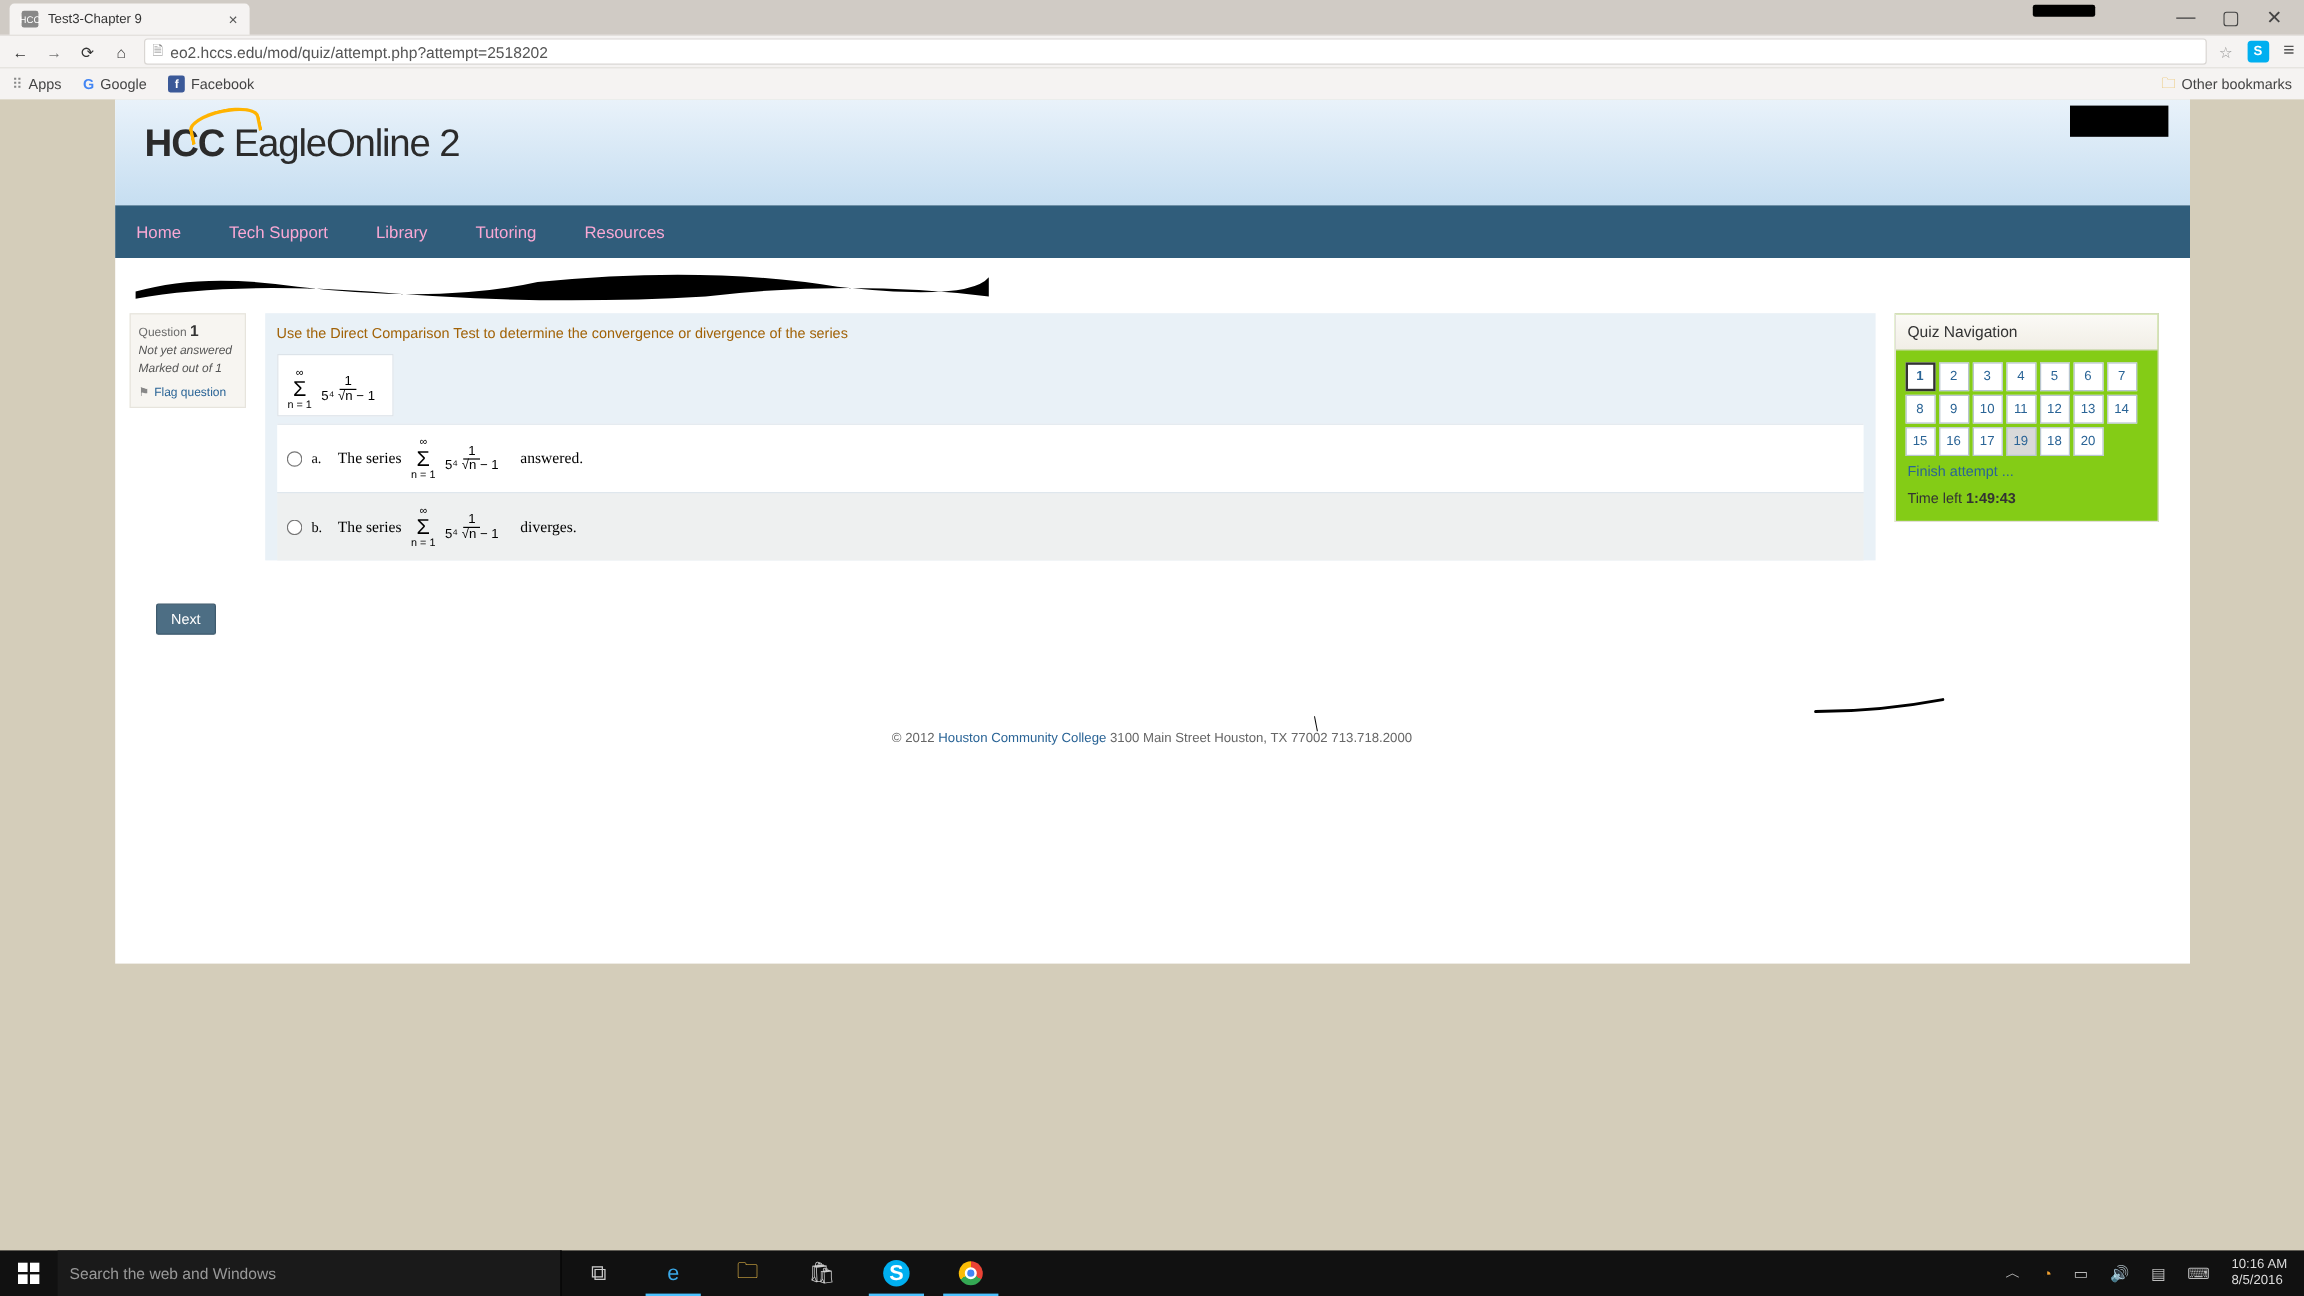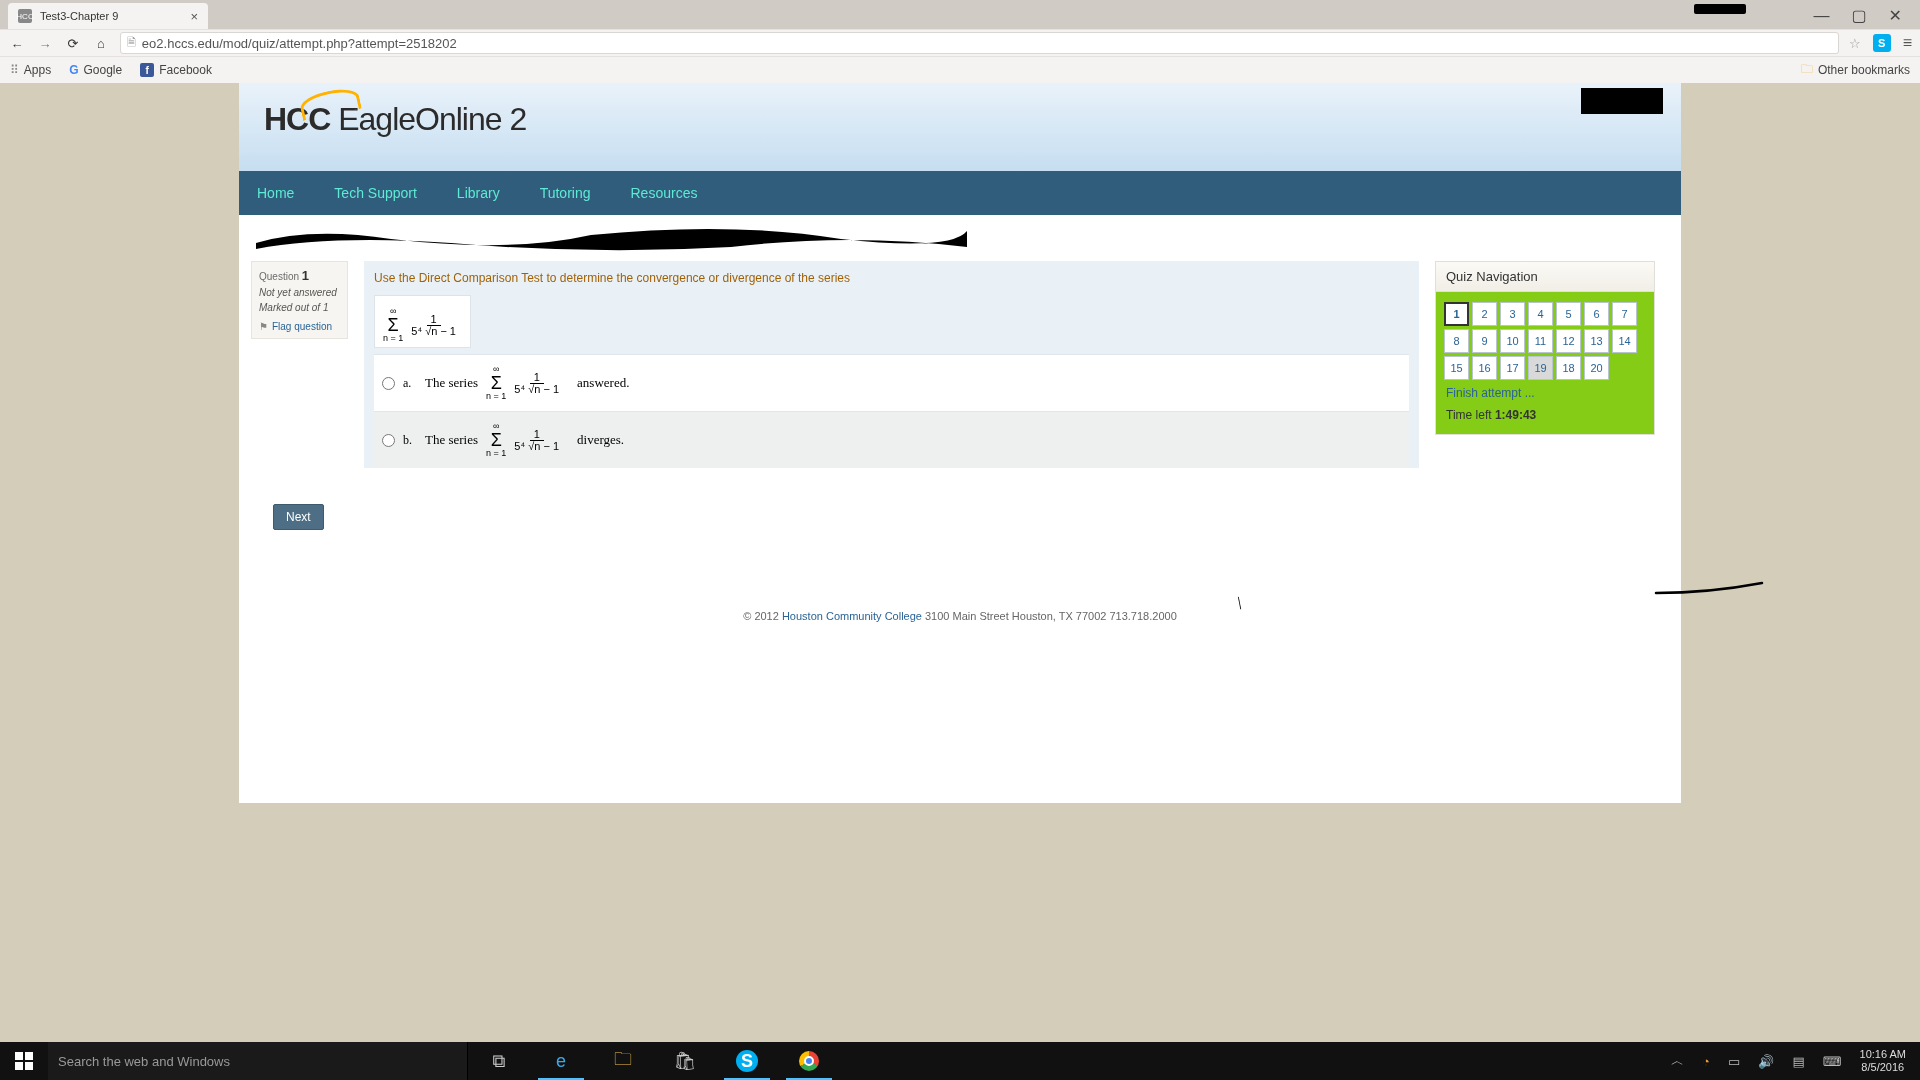--- a/index.html
+++ b/index.html
@@ -22,31 +22,31 @@
 .addr-bar .right-icons { display:flex; align-items:center; gap:12px; }
 .addr-bar .skype-ico { width:18px; height:18px; background:#00aff0; color:#fff; border-radius:3px; font-size:11px; font-weight:bold; display:inline-flex; align-items:center; justify-content:center; }
 
 .bm-bar { height:27px; background:#f5f3f2; border-top:1px solid #e4e1de; display:flex; align-items:center; padding:0 10px; gap:18px; font-size:12px; color:#444; }
 .bm-bar .bm { display:flex; align-items:center; gap:5px; }
 .bm-bar .spacer { flex:1; }
 .bm-bar .folder-ico { color:#e8b74a; }
 
 
 .viewport { position:absolute; top:83px; left:0; right:0; bottom:38px; background:#d4cdba; }
-.page { width:1442px; margin:0 auto; background:#fff; min-height:720px; }
+.page { width:1729px; margin:0 auto; background:#fff; min-height:720px; }
 
 .banner { height:88px; background:linear-gradient(#e9f2fa,#c6def1); position:relative; }
 .banner .logo { position:absolute; left:25px; top:18px; font-family:Georgia,serif; }
 .banner .logo .eagle { font-size:32px; color:#2b2b2b; letter-spacing:-1px; }
 .banner .logo .eagle b { font-weight:900; }
 .banner .logo .swoosh { position:absolute; top:-10px; left:36px; width:60px; height:24px; border:3px solid #ffb300; border-radius:50% 50% 0 0; border-bottom:none; transform:rotate(-12deg); }
 .banner .redact2 { position:absolute; right:18px; top:5px; width:82px; height:26px; background:#000; }
 
 .navbar { height:44px; background:#305d7b; display:flex; align-items:center; padding-left:18px; gap:40px; }
-.navbar a { color:#5eead4; font-size:14px; text-decoration:none; }
+.navbar a { color:#f9a8d4; font-size:14px; text-decoration:none; }
 
 .crumb-redact { margin:10px 0 0 12px; width:720px; height:28px; }
 .crumb-redact svg { width:100%; height:100%; }
 
 .content { display:flex; padding:8px 26px 0 12px; gap:16px; align-items:flex-start; }
 
 .qinfo { width:97px; background:#f7f5f1; border:1px solid #e7e4dd; padding:6px 7px; font-size:10px; color:#555; }
 .qinfo .qn { color:#6b6b6b; }
 .qinfo .qn b { font-size:13px; color:#333; }
 .qinfo .line { margin-top:4px;font-style:italic; }
@@ -93,21 +93,21 @@
 
 
 .taskbar { position:absolute; bottom:0; left:0; right:0; height:38px; background:#111; display:flex; align-items:center; color:#bbb; font-size:13px; }
 .taskbar .start { width:48px; height:38px; display:flex; align-items:center; justify-content:center; }
 .taskbar .start svg { width:18px; height:18px; }
 .taskbar .search { flex:0 0 420px; height:38px; display:flex; align-items:center; padding-left:10px; background:#1a1a1a; color:#999; gap:8px; border-right:1px solid #000;}
 .taskbar .tb-icons { display:flex; align-items:center; height:38px; }
 .taskbar .tb-icons .ti { width:62px; height:38px; display:flex; align-items:center; justify-content:center; font-size:18px; position:relative;}
 .taskbar .tb-icons .ti.active::after{ content:""; position:absolute; bottom:0; left:8px; right:8px; height:2px; background:#4cc2ff;}
 .taskbar .tray { margin-left:auto; display:flex; align-items:center; gap:18px; padding-right:4px; font-size:13px;}
-.taskbar .clock { text-align:center; font-size:11px; line-height:1.2; padding-right:10px; color:#ddd;}
+.taskbar .clock { text-align:left; font-size:11px; line-height:1.2; padding-right:10px; color:#ddd;}
 </style>
 </head>
 <body>
 
 <div class="tab-bar">
   <div class="tab">
     <span class="favicon">HCC</span>
     <span>Test3-Chapter 9</span>
     <span class="close">×</span>
   </div>

